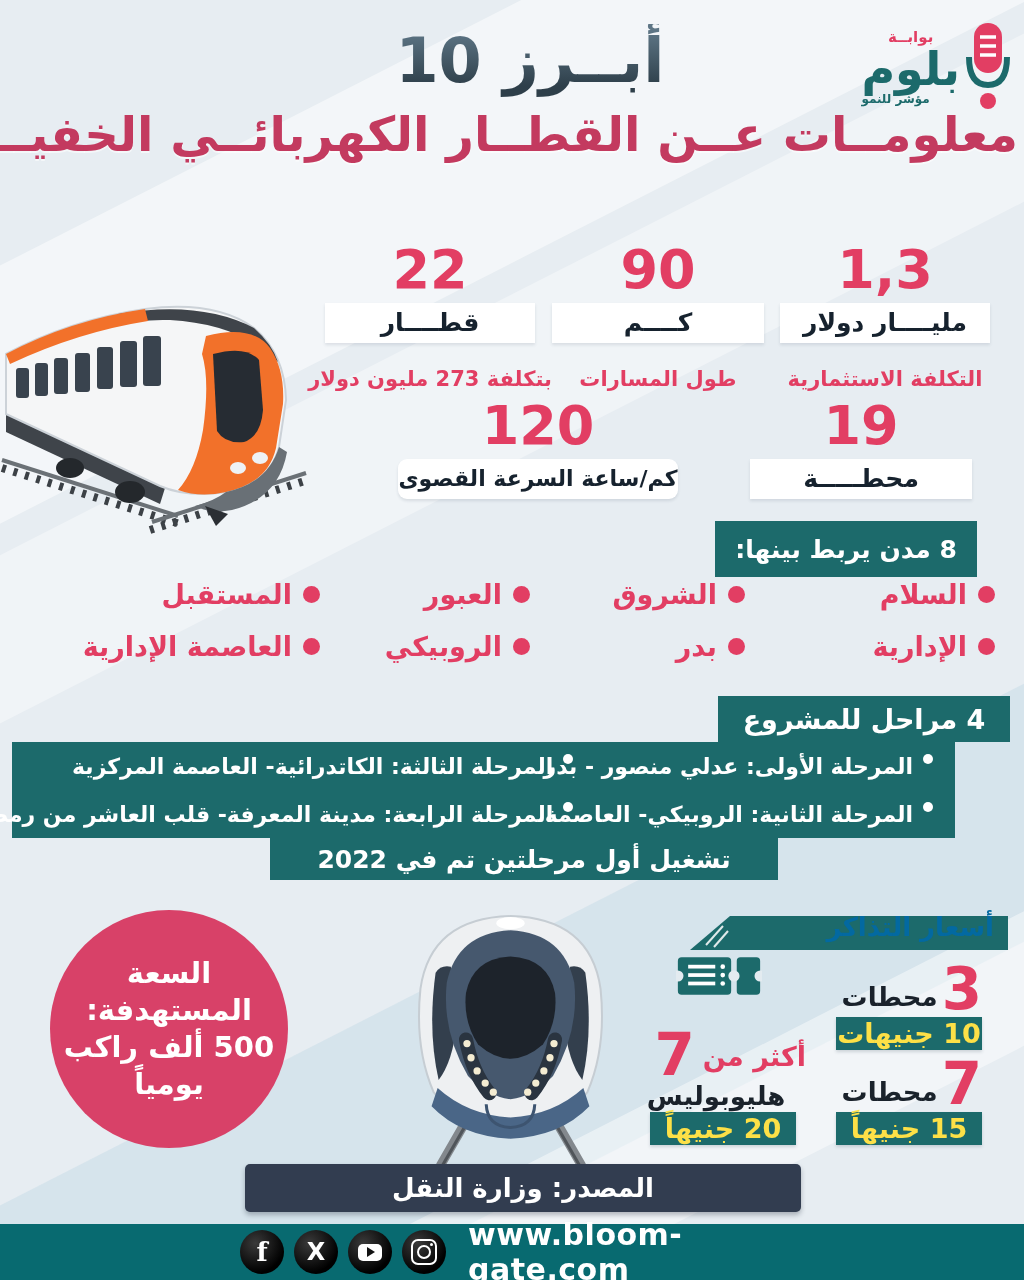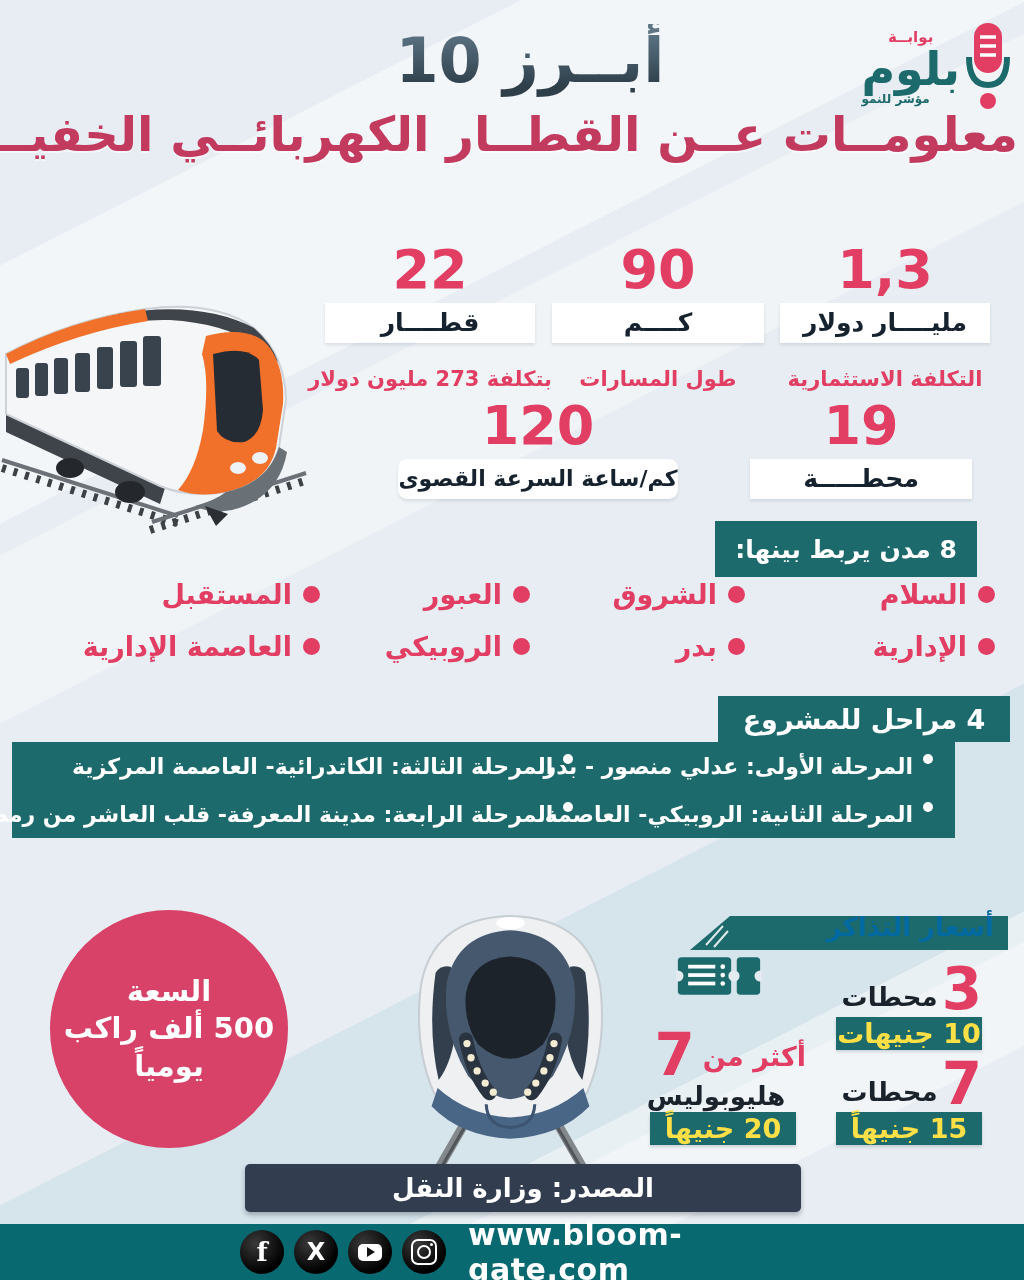--- a/index.html
+++ b/index.html
@@ -220,23 +220,25 @@
       </div>
     <div class="stage">
         <span class="stage-dot"></span>
         <span>المرحلة الثانية: الروبيكي- العاصمة</span>
       </div>
     <div class="stage">
         <span class="stage-dot"></span>
         <span>المرحلة الرابعة: مدينة المعرفة- قلب العاشر من رمضان</span>
       </div>
   </div>
+  <div class="abs stages-note">تشغيل أول مرحلتين تم في 2022</div>
 
   <div class="abs capacity">
     <div>السعة</div>
+    <div>المستهدفة:</div>
     <div>500 ألف راكب</div>
     <div>يومياً</div>
   </div>
 
   <div class="abs" style="left:392px;top:910px;">
     <svg width="238" height="255" viewBox="0 0 235 252">
       <path d="M78 200 L48 252" stroke="#83888d" stroke-width="9" stroke-linecap="round"></path>
       <path d="M157 200 L187 252" stroke="#83888d" stroke-width="9" stroke-linecap="round"></path>
       <path d="M80 200 L50 252" stroke="#50555a" stroke-width="3"></path>
       <path d="M155 200 L185 252" stroke="#50555a" stroke-width="3"></path>

